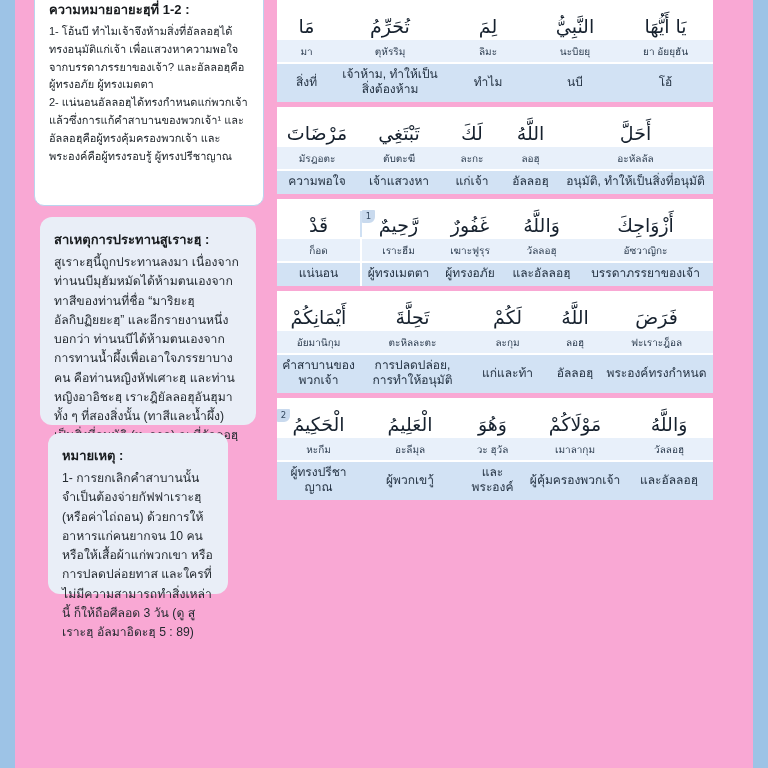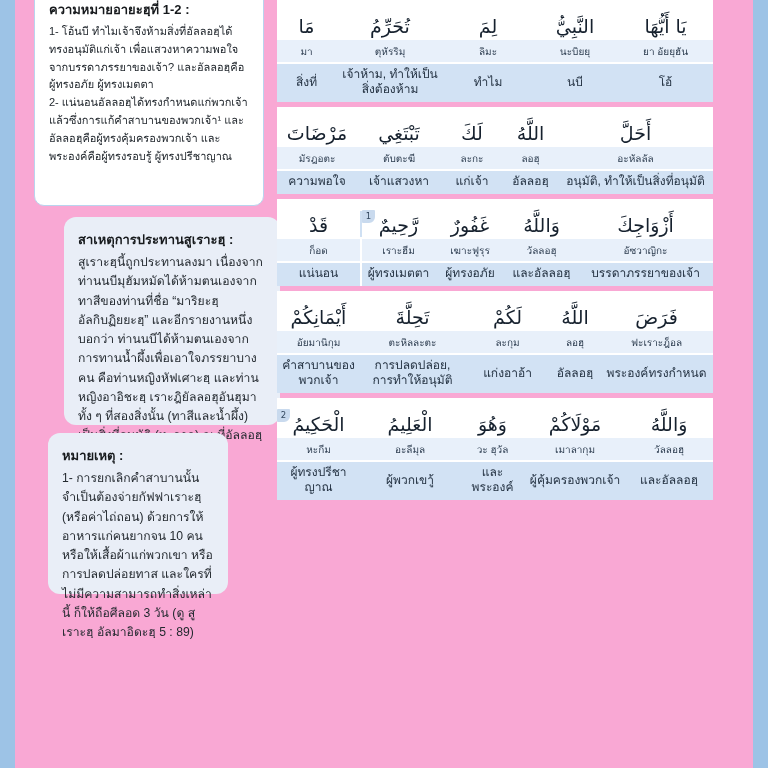--- a/index.html
+++ b/index.html
@@ -9,21 +9,21 @@
 
   .edge-bar { position:absolute; top:0; bottom:0; width:15px; background:#9dc3e6; }
   .edge-bar.left { left:0; }
   .edge-bar.right { right:0; }
 
   
   .box { position:absolute; border-radius:12px; padding:12px 14px; color:#23292f; }
   .box .box-title { font-weight:bold; font-size:13px; margin-bottom:3px; color:#16191c; }
   .box .box-body { font-size:11px; line-height:1.62; white-space:pre-line; }
   .box1 { left:34px; top:-14px; width:230px; background:#ffffff; border:1.5px solid #b9d4ee; border-radius:10px; height:220px; }
-  .box2 { left:64px; top:217px; width:216px; background:#e9eef7; height:208px; }
+  .box2 { left:40px; top:217px; width:216px; background:#e9eef7; height:208px; }
   .box2 .box-body { font-size:12.2px; line-height:1.58; }
   .box3 { left:48px; top:433px; width:180px; background:#e9eef7; height:161px; }
   .box3 .box-body { font-size:12.2px; line-height:1.58; }
 
   
   .word-table { position:absolute; left:277px; top:0; width:436px; direction:rtl; }
   .wt-group { display:grid; grid-template-rows:38px 22px auto; grid-auto-flow:row; row-gap:2px; margin-bottom:5px; background:#ffffff; }
   .cell { display:flex; align-items:center; justify-content:center; text-align:center; position:relative; }
   .cell.ar { font-family:"DejaVu Sans",sans-serif; font-size:19px; color:#16212e; background:#ffffff; padding-top:2px;margin-top:12px; }
   .cell.tr { background:#e8f0fa; font-size:10px; color:#2b3b4e; }
@@ -120,21 +120,21 @@
       <div class="cell ar">لَكُمْ</div>
       <div class="cell ar">تَحِلَّةَ</div>
       <div class="cell ar">أَيْمَانِكُمْ</div>
       <div class="cell tr">ฟะเราะฎ็อล</div>
       <div class="cell tr">ลอฮุ</div>
       <div class="cell tr">ละกุม</div>
       <div class="cell tr">ตะหิลละตะ</div>
       <div class="cell tr">อัยมานิกุม</div>
       <div class="cell me">พระองค์ทรงกำหนด</div>
       <div class="cell me">อัลลอฮฺ</div>
-      <div class="cell me">แก่งอาอ้า</div>
+      <div class="cell me">แก่และท้า</div>
       <div class="cell me">การปลดปล่อย, การทำให้อนุมัติ</div>
       <div class="cell me">คำสาบานของพวกเจ้า</div>
     </div>
 
     <div class="wt-group" style="grid-template-columns:88px 100px 65px 100px 83px;">
       <div class="cell ar">وَاللَّهُ</div>
       <div class="cell ar">مَوْلَاكُمْ</div>
       <div class="cell ar">وَهُوَ</div>
       <div class="cell ar">الْعَلِيمُ</div>
       <div class="cell ar">

